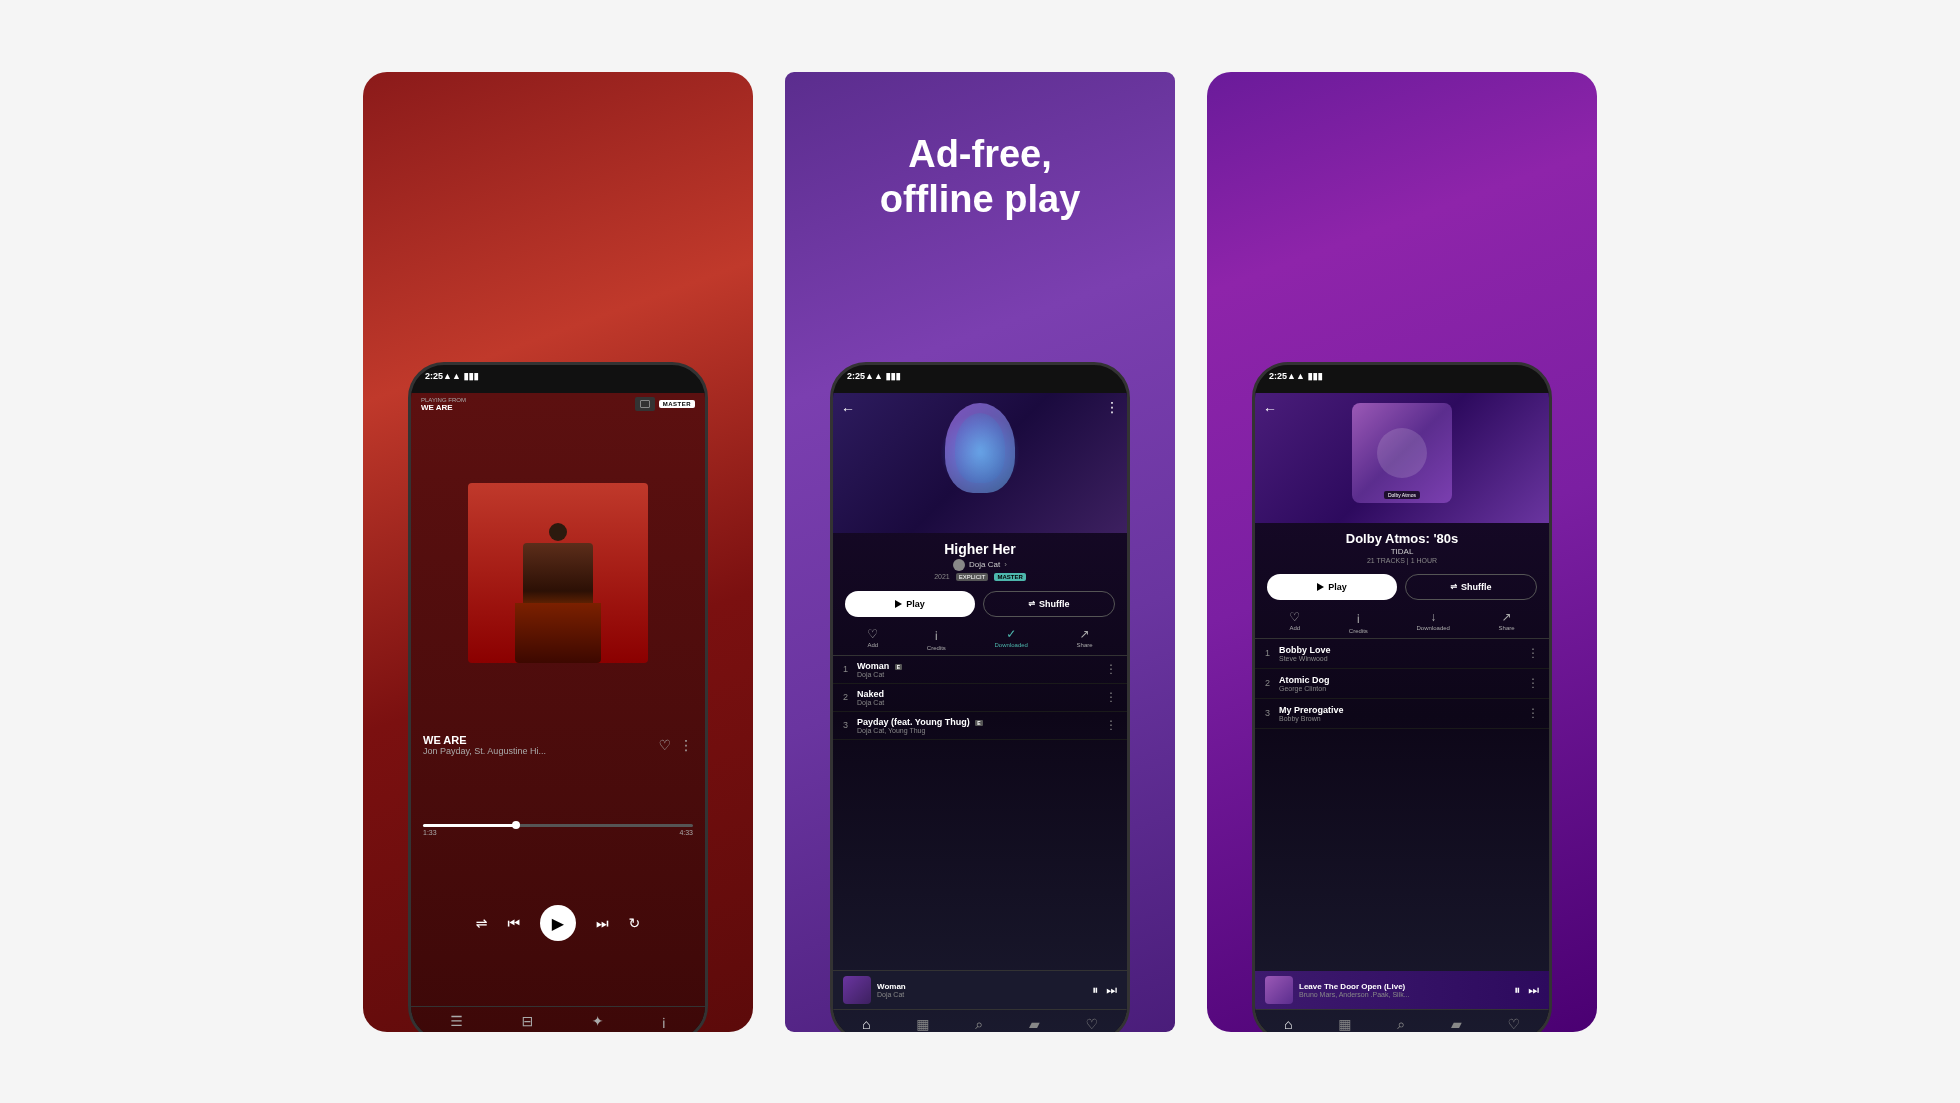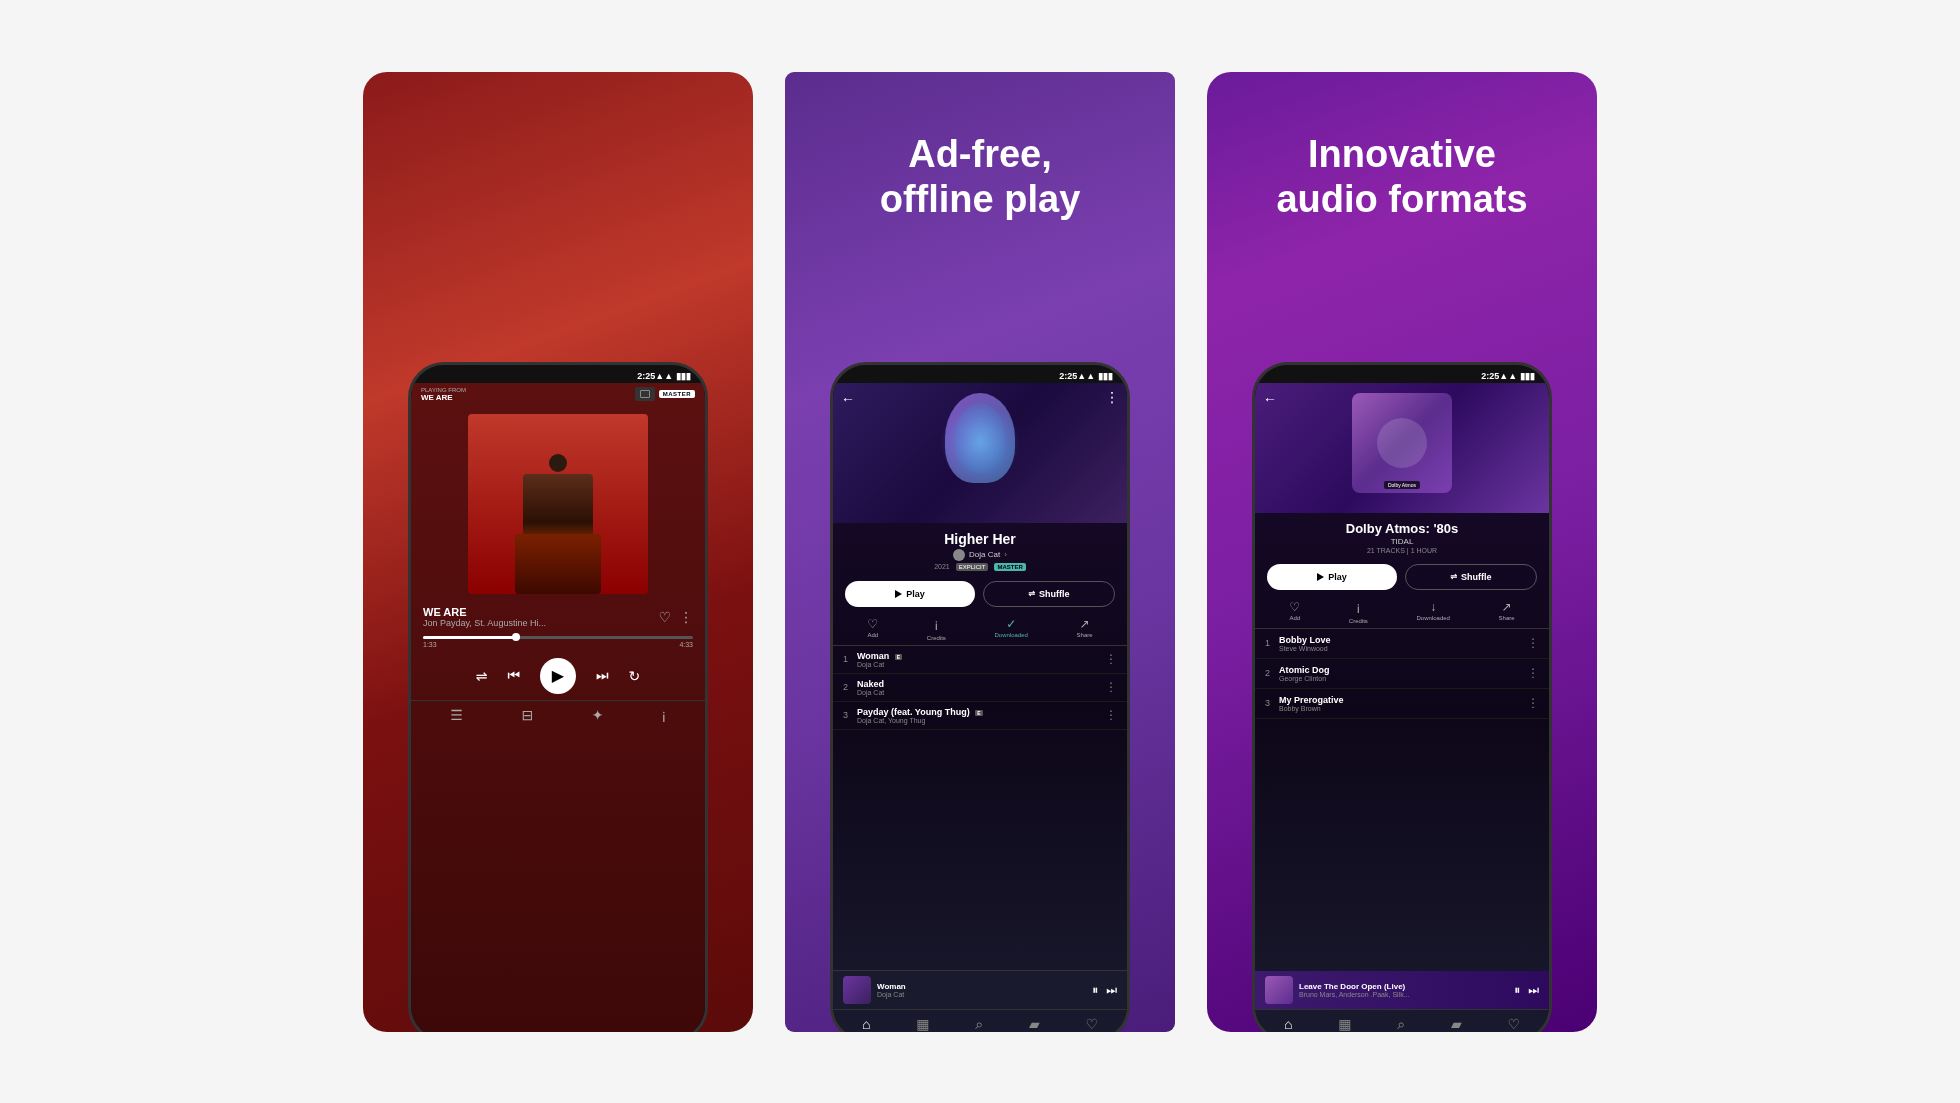--- a/index.html
+++ b/index.html
@@ -64,41 +64,42 @@
       background: #111;
       border-radius: 36px;
       border: 3px solid #333;
       overflow: hidden;
       position: relative;
       display: flex;
       flex-direction: column;
     }
     .phone-status-bar {
       display: flex;
-      justify-content: flex-end;
-      align-items: center;
-      padding: 6px 14px 2px;
+      justify-content: flex-start;
+      align-items: center;
+      padding: 6px 14px 12px;
       color: #fff;
       font-size: 9px;
       font-weight: 600;
       flex-shrink: 0;
     }
     .status-icons {
       display: flex;
       gap: 3px;
       align-items: center;
     }
 
     
     .phone1-content {
       flex: 1;
       background: linear-gradient(180deg, #5C1010 0%, #3D0808 100%);
       display: flex;
       flex-direction: column;
       overflow: hidden;
+      justify-content: space-between;
     }
     .phone1-top-bar {
       display: flex;
       justify-content: space-between;
       align-items: center;
       padding: 4px 10px;
       font-size: 7px;
       color: #aaa;
     }
     .master-badge {
@@ -781,24 +782,20 @@
             <span class="nav-icon">⌕</span>
             <span class="nav-icon">▰</span>
             <span class="nav-icon">♡</span>
           </div>
         </div>
       </div>
     </div>
   </div>
 
   <div class="card card-purple-right">
-    <div class="card-title">
-      <span>Innovative</span><br>
-      <span>audio formats</span>
-    </div>
     <div class="phone-container">
       <div class="phone">
         <div class="phone-status-bar">
           <span>2:25</span>
           <div class="status-icons">
             <span>▲▲</span>
             <span>▮▮▮</span>
           </div>
         </div>
         <div class="phone3-content">

